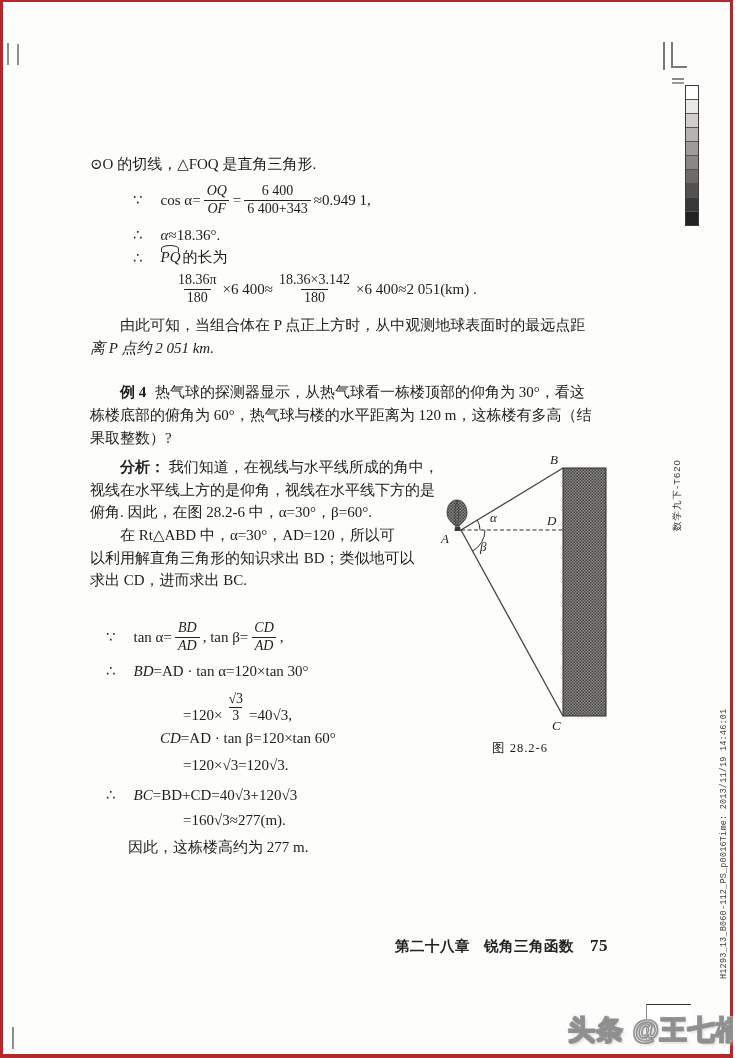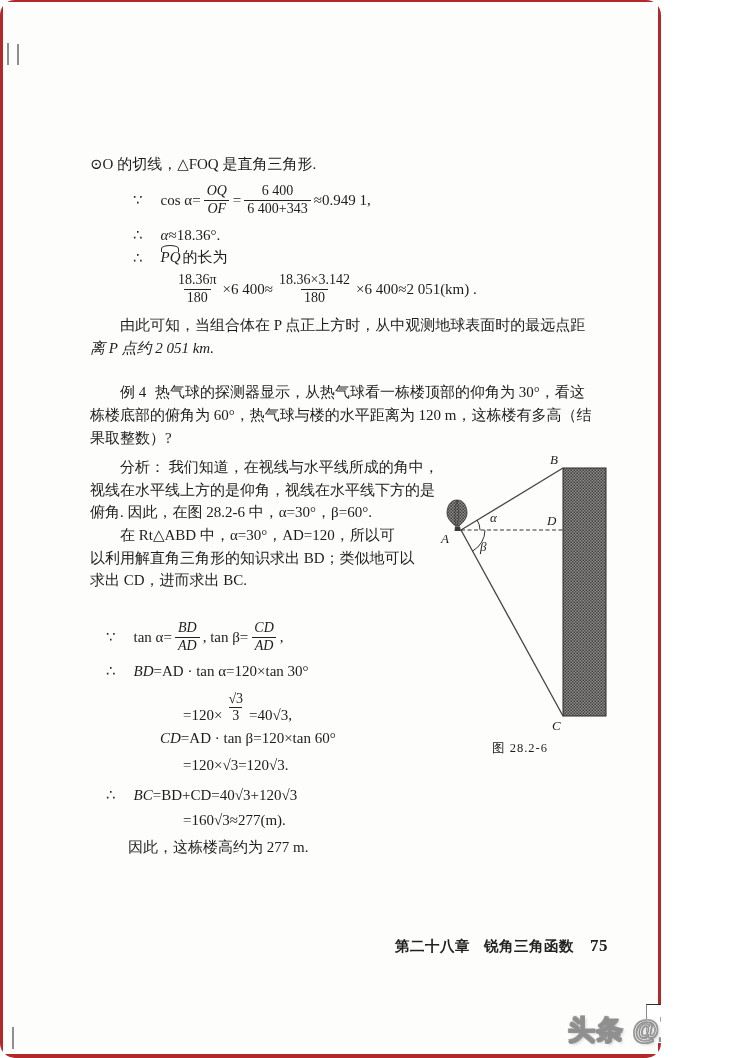--- a/index.html
+++ b/index.html
@@ -1,25 +1,24 @@
 <!DOCTYPE html>
 <html><head>
 <meta charset="utf-8">
 <style>
   html,body{margin:0;padding:0;background:#ffffff;}
   .page{
-    position:relative;width:661px;height:1058px;overflow:hidden;
+    position:relative;width:733px;height:1058px;overflow:hidden;
     background:#fdfdfb;color:#1d1d1d;
     font-family:"Liberation Serif","DejaVu Serif",serif;
-    border-radius:15px;
   }
   .frame{position:absolute;inset:0;border:solid #b3292b;border-width:2px 3px 4px 3px;z-index:40;pointer-events:none;}
   
   .line{position:absolute;white-space:nowrap;font-size:15px;line-height:21px;}
-  .b{font-weight:normal;text-align:right;}
+  .b{font-weight:bold;text-align:right;}
   .it{font-style:italic;}
   
   .mrow{position:absolute;display:flex;align-items:center;white-space:nowrap;font-size:15px;}
   .sym{margin-right:18px;}
   .frac{display:inline-flex;flex-direction:column;align-items:center;text-align:center;margin:0 3px;font-size:14px;line-height:1.15;}
   .frac .num{padding:0 3px;}
   .frac .den{border-top:1.3px solid #222;padding:0 3px;}
   .overarc{position:relative;display:inline-block;font-style:italic;margin-right:2px;}
   .overarc::before{content:"";position:absolute;left:0;right:2px;top:-4px;height:6px;
     border:solid #2a2a2a;border-width:1.4px 1.4px 0 1.4px;border-radius:100% 100% 0 0;}

